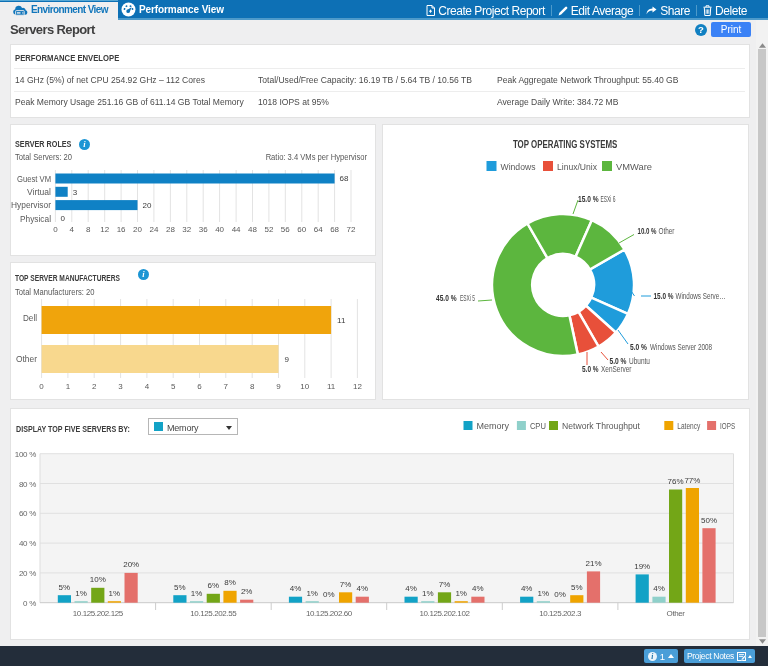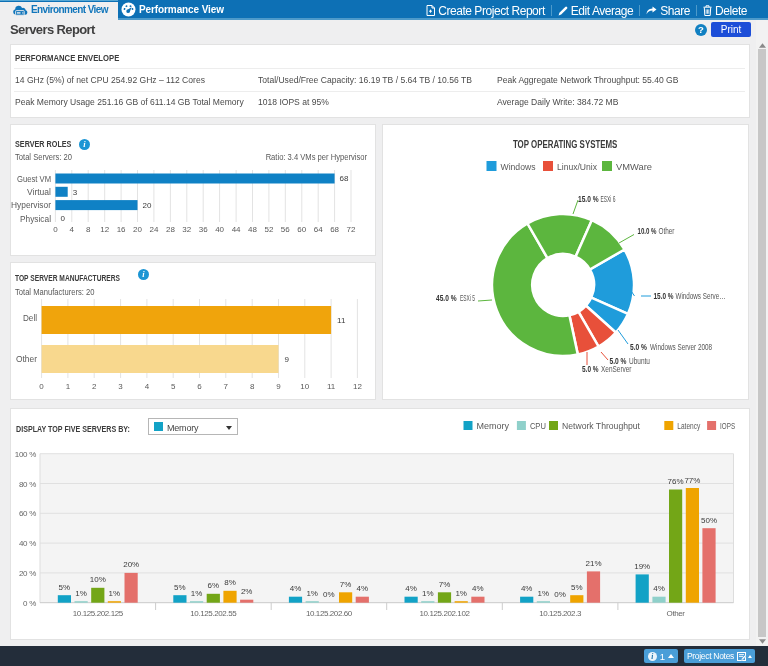--- a/index.html
+++ b/index.html
@@ -59,21 +59,21 @@
   <span style="width:1px;height:11px;background:#4d9aca;margin:0 6px;flex:none"></span>
   <svg width="9" height="11" viewBox="0 0 9 11" style="margin-right:3px;flex:none">
       <path d="M0.5 2.2h8M3 2 v-1.2h3V2M1.3 2.5 l.5 8h5.4 l.5-8" fill="none" stroke="#fff" stroke-width="1"></path>
       <path d="M3.2 4.4v4.4M4.5 4.4v4.4M5.8 4.4v4.4" stroke="#fff" stroke-width="0.8"></path>
     </svg>
   <span>Delete</span>
 </div>
 
 <div class="abs" style="left:10px;top:22px;font-size:13px;font-weight:bold;letter-spacing:-.6px;color:#404040">Servers Report</div>
 <div class="abs" style="left:695px;top:24px;width:12px;height:12px;border-radius:50%;background:#1180c2;color:#fff;font-size:9.5px;font-weight:bold;text-align:center;line-height:12.5px">?</div>
-<div class="abs" style="left:711px;top:22px;width:40px;height:15px;background:#1d4ed8;border-radius:2px;color:#fff;font-size:10px;text-align:center;line-height:15px">Print</div>
+<div class="abs" style="left:711px;top:22px;width:40px;height:15px;background:#3b82f6;border-radius:2px;color:#fff;font-size:10px;text-align:center;line-height:15px">Print</div>
 
 <div class="panel" style="left:10px;top:44px;width:740px;height:74px"></div>
 <div class="abs ptitle" style="left:15px;top:52px;transform:scaleX(.81)">PERFORMANCE ENVELOPE</div>
 <div class="abs" style="left:14px;top:68px;width:731px;height:1px;background:#ededed"></div>
 <div class="abs" style="left:14px;top:91px;width:731px;height:1px;background:#ededed"></div>
 <div class="abs env" style="left:15px;top:74px">14 GHz (5%) of net CPU 254.92 GHz – 112 Cores</div>
 <div class="abs env" style="left:258px;top:74px">Total/Used/Free Capacity: 16.19 TB / 5.64 TB / 10.56 TB</div>
 <div class="abs env" style="left:497px;top:74px">Peak Aggregate Network Throughput: 55.40 GB</div>
 <div class="abs env" style="left:15px;top:96px">Peak Memory Usage 251.16 GB of 611.14 GB Total Memory</div>
 <div class="abs env" style="left:258px;top:96px">1018 IOPS at 95%</div>

